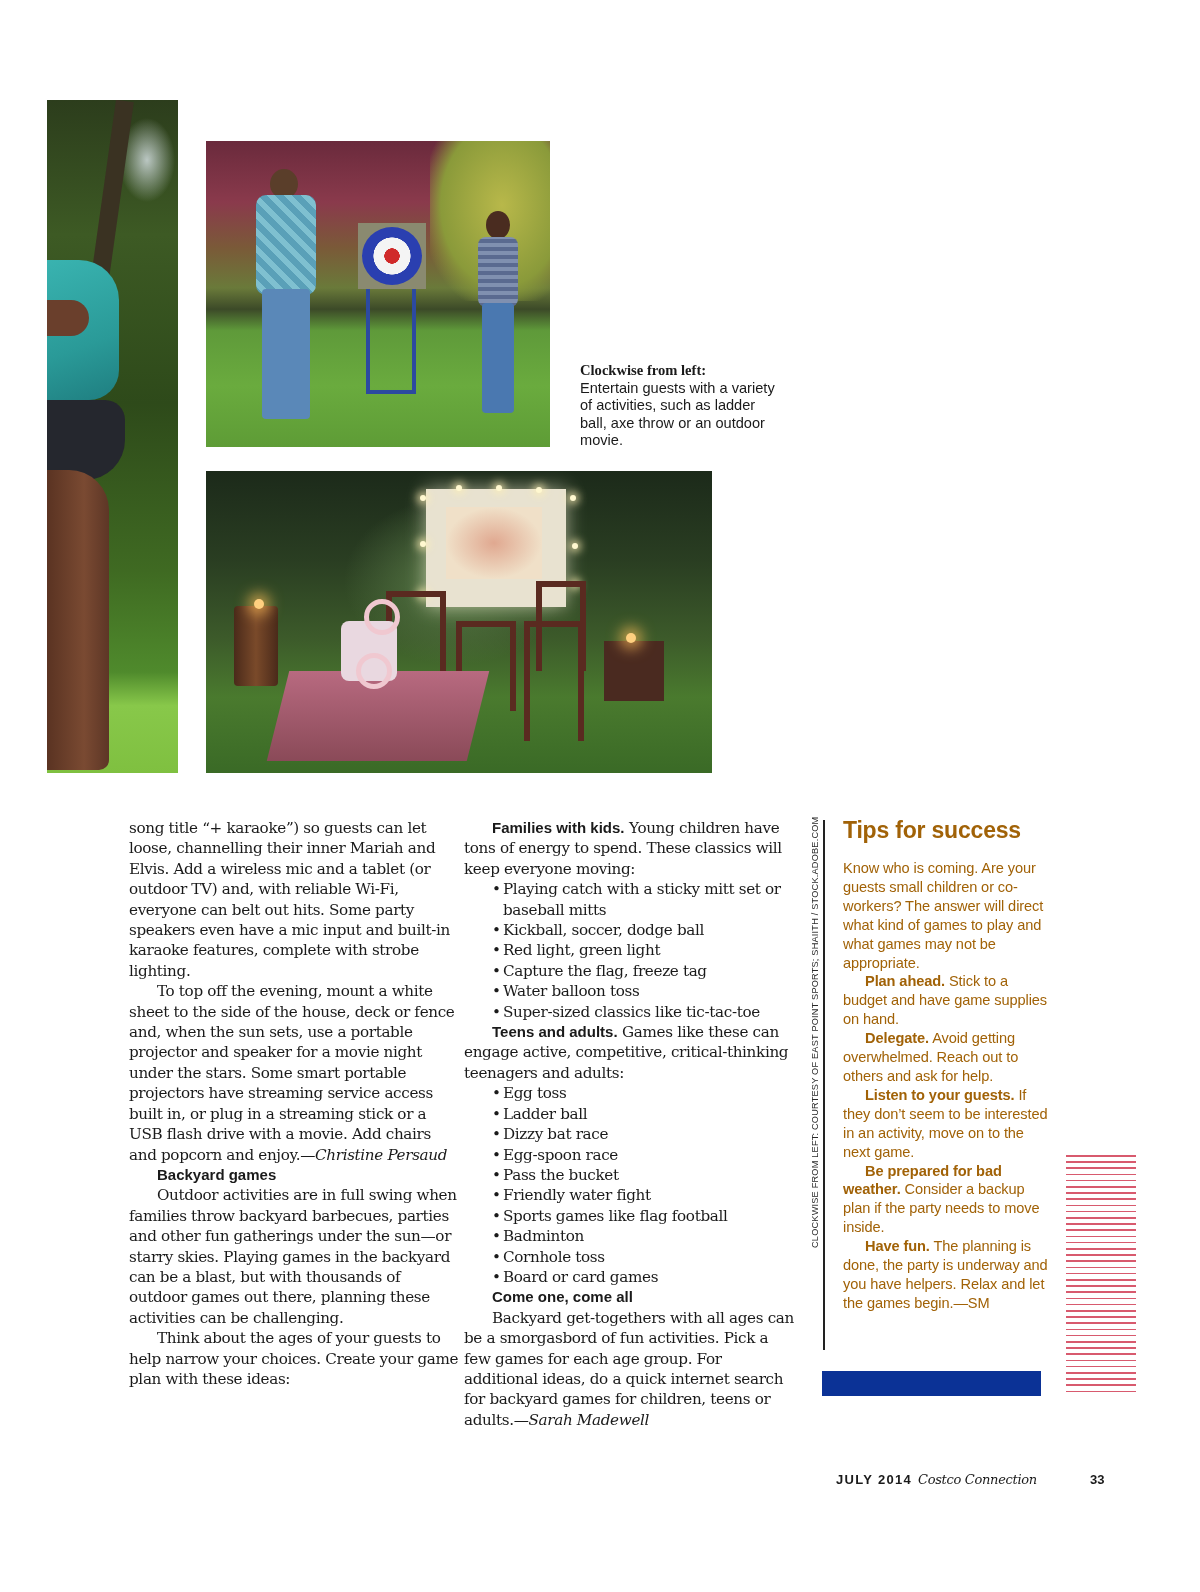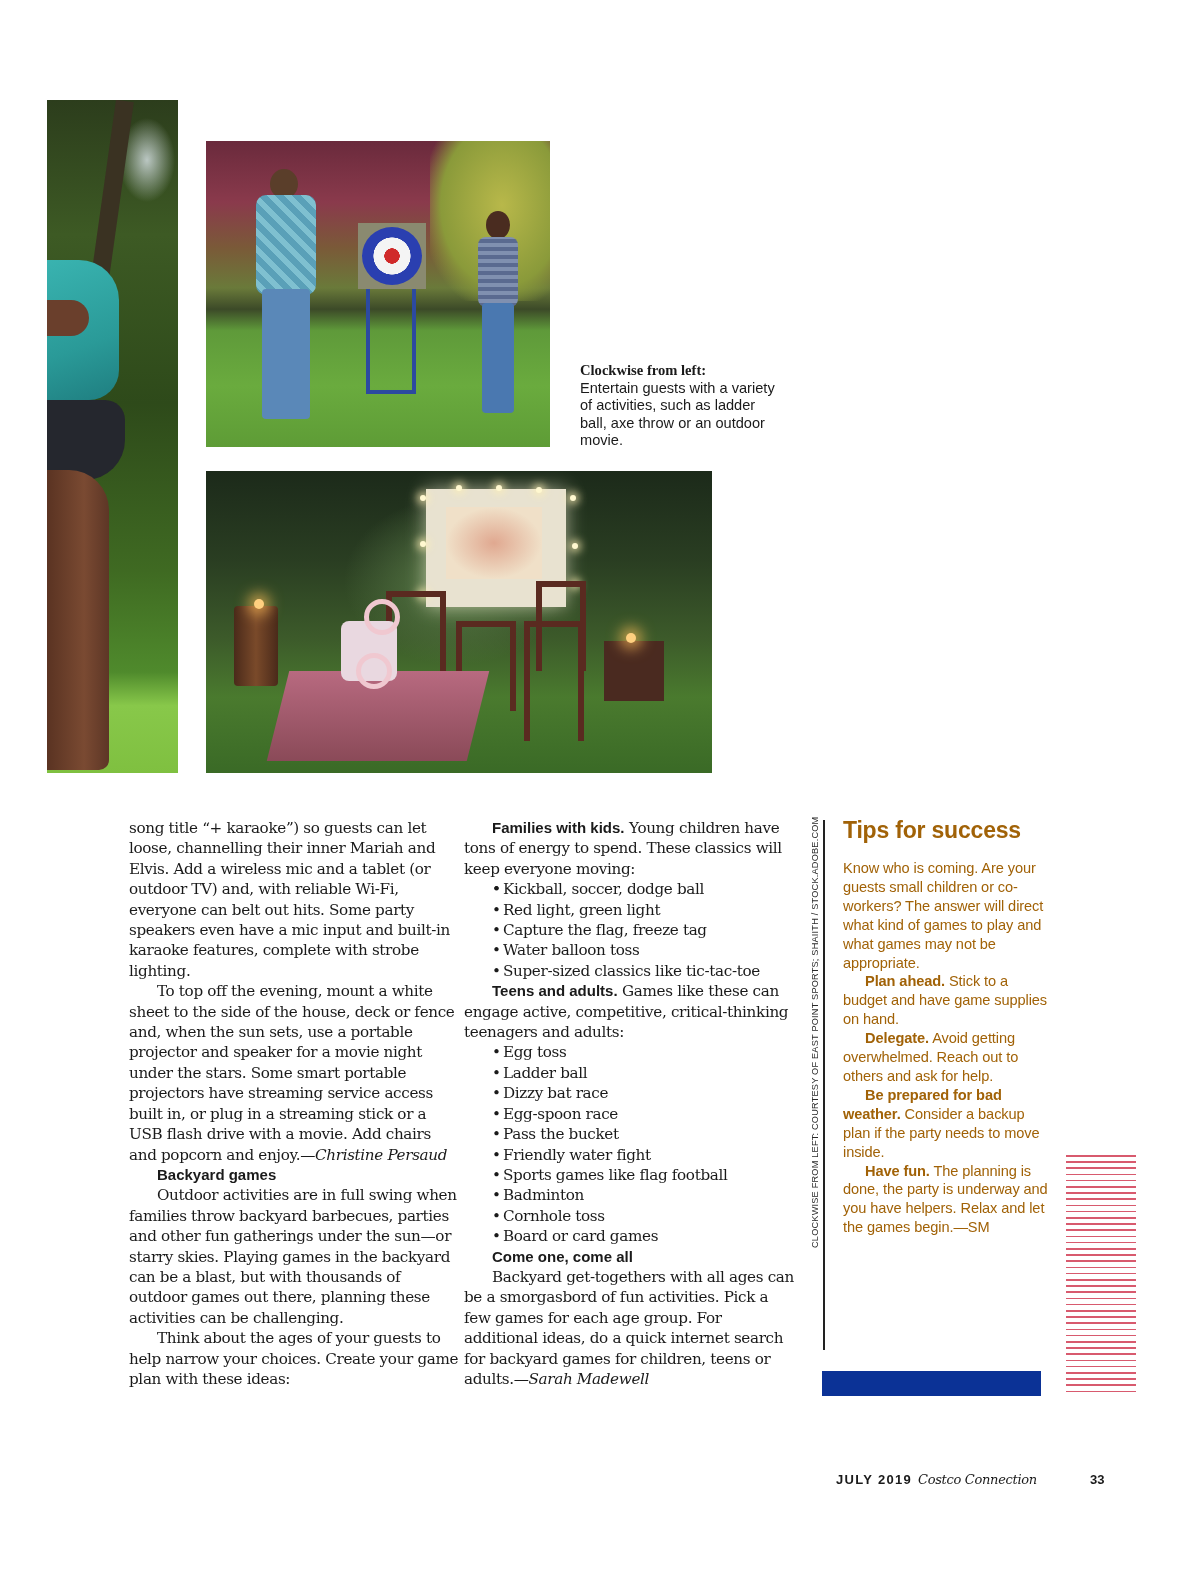--- a/index.html
+++ b/index.html
@@ -153,21 +153,21 @@
   <p class="noindent"><span>song title “+ karaoke”) so guests can let loose, channelling their inner Mariah and Elvis. Add a wireless mic and a tablet (or outdoor TV) and, with reliable Wi-Fi, everyone can belt out hits. Some party speakers even have a mic input and built-in karaoke features, complete with strobe lighting.</span></p>
   <p><span>To top off the evening, mount a white sheet to the side of the house, deck or fence and, when the sun sets, use a portable projector and speaker for a movie night under the stars. Some smart portable projectors have streaming service access built in, or plug in a streaming stick or a USB flash drive with a movie. Add chairs and popcorn and enjoy.</span><span class="byline">—Christine Persaud</span></p>
   <p class="sec-head">Backyard games</p>
   <p><span>Outdoor activities are in full swing when families throw backyard barbecues, parties and other fun gatherings under the sun—or starry skies. Playing games in the backyard can be a blast, but with thousands of outdoor games out there, planning these activities can be challenging.</span></p>
   <p><span>Think about the ages of your guests to help narrow your choices. Create your game plan with these ideas:</span></p>
 </div>
 
 <div class="col col2">
   <p><span class="sans-h">Families with kids.</span><span> Young children have tons of energy to spend. These classics will keep everyone moving:</span></p>
   <ul class="bullets">
-    <li><span class="dot">•</span></li>
+    <li><span class="dot">•</span><span>Playing catch with a sticky mitt set or baseball mitts</span></li>
     <li><span class="dot">•</span><span>Kickball, soccer, dodge ball</span></li>
     <li><span class="dot">•</span><span>Red light, green light</span></li>
     <li><span class="dot">•</span><span>Capture the flag, freeze tag</span></li>
     <li><span class="dot">•</span><span>Water balloon toss</span></li>
     <li><span class="dot">•</span><span>Super-sized classics like tic-tac-toe</span></li>
   </ul>
   <p><span class="sans-h">Teens and adults.</span><span> Games like these can engage active, competitive, critical-thinking teenagers and adults:</span></p>
   <ul class="bullets">
     <li><span class="dot">•</span><span>Egg toss</span></li>
     <li><span class="dot">•</span><span>Ladder ball</span></li>
@@ -186,23 +186,24 @@
 
 <div class="credit">CLOCKWISE FROM LEFT: COURTESY OF EAST POINT SPORTS; SHAIITH / STOCK.ADOBE.COM</div>
 <div class="rule-v"></div>
 
 <div class="tips">
   <h2>Tips for success</h2>
   <div class="body">
     <p class="noindent">Know who is coming. Are your guests small children or co-workers? The answer will direct what kind of games to play and what games may not be appropriate.</p>
     <p><b>Plan ahead.</b><span> Stick to a budget and have game supplies on hand.</span></p>
     <p><b>Delegate.</b><span> Avoid getting overwhelmed. Reach out to others and ask for help.</span></p>
+    <p><b>Listen to your guests.</b><span> If they don’t seem to be interested in an activity, move on to the next game.</span></p>
     <p><b>Be prepared for bad weather.</b><span> Consider a backup plan if the party needs to move inside.</span></p>
     <p><b>Have fun.</b><span> The planning is done, the party is underway and you have helpers. Relax and let the games begin.</span><span class="signoff">—SM</span></p>
   </div>
 </div>
 
 <div class="blue-bar"></div>
 <div class="stripes"></div>
 
 <div class="folio">
-  <span class="month">JULY 2019</span><span class="mag">Costco Connection</span><span class="pg">33</span>
+  <span class="month">JULY 2014</span><span class="mag">Costco Connection</span><span class="pg">33</span>
 </div>
 
 </body></html>

